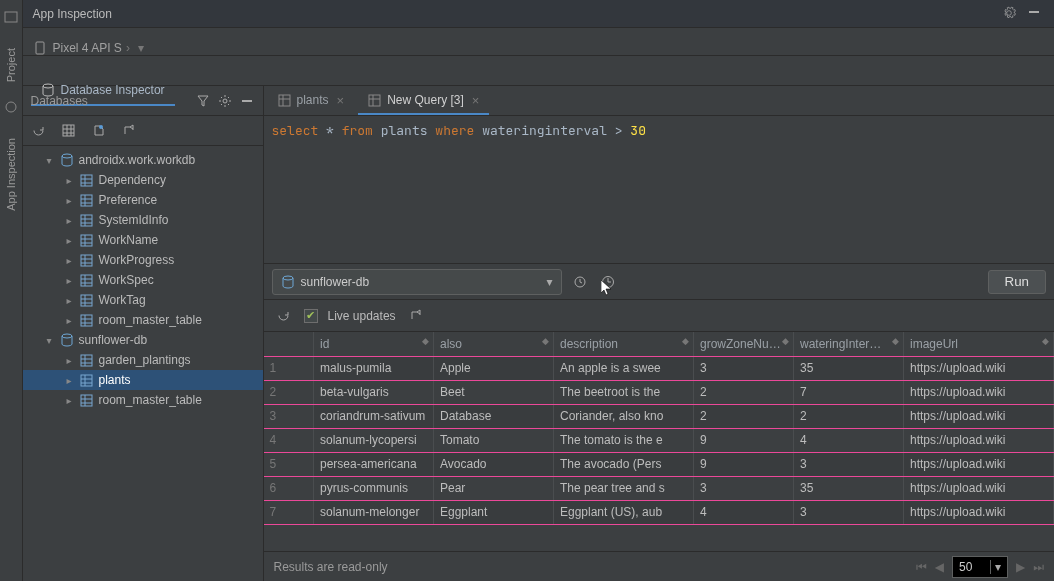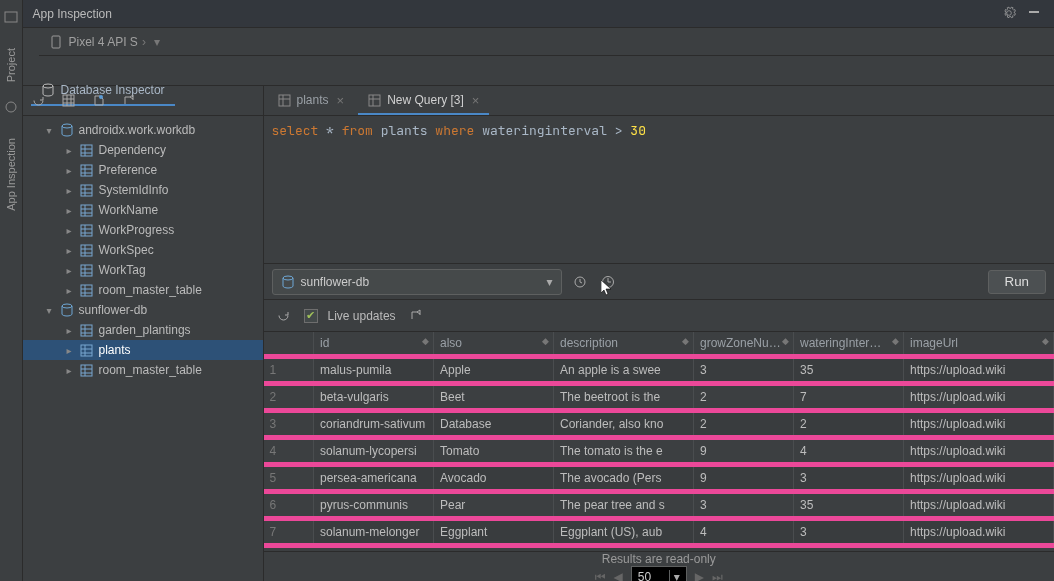--- a/index.html
+++ b/index.html
@@ -5,21 +5,21 @@
   * { box-sizing: border-box; margin: 0; padding: 0; }
   html, body { width: 1054px; height: 581px; overflow: hidden; font-family: "Segoe UI", Arial, sans-serif; font-size: 12px; background: #3c3f41; color: #bbbbbb; }
   .root { display: flex; height: 100%; }
   .rail { width: 24px; background: #3c3f41; border-right: 1px solid #2b2b2b; display: flex; flex-direction: column; align-items: center; padding-top: 6px; }
   .rail-label { writing-mode: vertical-rl; transform: rotate(180deg); font-size: 11px; color: #9a9a9a; margin-top: 20px; }
   .rail-icon { width: 14px; height: 14px; margin: 4px 0; display:flex; align-items:center; justify-content:center;}
   .main { flex: 1; display: flex; flex-direction: column; }
   .titlebar { height: 28px; background: #33373d; display: flex; align-items: center; padding: 0 10px; border-bottom: 1px solid #2b2b2b; }
   .titlebar .title { flex: 1; color: #bbb; font-size: 12px; }
   .titlebar .icon { width: 16px; height: 16px; margin-left: 10px; color: #aaa; }
-  .breadcrumb { height: 28px; display: flex; align-items: center; padding: 0 10px; font-size: 12px; color: #a0a0a0; border-bottom: 1px solid #2b2b2b; margin-left: 16px; }
+  .breadcrumb { height: 28px; display: flex; align-items: flex-end; padding: 0 10px; font-size: 12px; color: #a0a0a0; border-bottom: 1px solid #2b2b2b; }
   .breadcrumb svg { margin-right: 6px; }
   .tabrow { height: 30px; display: flex; align-items: center; padding: 0 8px; border-bottom: 1px solid #2b2b2b; }
   .tab-main { display:flex; align-items:center; height:30px; padding:0 10px; color:#a9b7c6; border-bottom:2px solid #4a88c7;margin-top:40px; }
   .tab-main svg { margin-right:6px; }
   .body { flex:1; display:flex; overflow:hidden; }
   
   .sidebar { width: 241px; border-right: 1px solid #2b2b2b; display:flex; flex-direction:column; }
   .side-header { height: 30px; display:flex; align-items:center; padding:0 8px; border-bottom:1px solid #2b2b2b; }
   .side-header .lbl { flex:1; color:#9a9a9a; }
   .side-header .hicon { width:16px; height:16px; margin-left:6px; display:flex; align-items:center; justify-content:center; color:#aaa;}
@@ -47,27 +47,27 @@
   .kw-ident { color:#a9b7c6; }
   .runbar { height:36px; display:flex; align-items:center; padding:0 8px; gap:8px; border-bottom:1px solid #2b2b2b; }
   .db-select { flex:0 0 290px; height:26px; background:#45494a; border:1px solid #5e6060; border-radius:3px; display:flex; align-items:center; padding:0 8px; color:#ccc; }
   .db-select .ds-arrow { margin-left:auto; color:#aaa; }
   .runbtn { margin-left:auto; height:24px; padding:0 16px; background:#4c5052; border:1px solid #5e6060; border-radius:3px; color:#ddd; }
   .iconbtn { width:20px; height:20px; display:flex; align-items:center; justify-content:center; color:#aaa; }
   .livebar { height:32px; display:flex; align-items:center; padding:0 10px; gap:10px; border-bottom:1px solid #2b2b2b;}
   .chk { width:14px; height:14px; border:1px solid #6e6e6e; background:#43494a; display:inline-flex; align-items:center; justify-content:center; color:#a0c15a; font-size:11px;}
   .tablewrap { flex:1; overflow:auto; }
   table.data { width:100%; border-collapse:collapse; table-layout:fixed; }
-  table.data th, table.data td { border-right:1px solid #4a4d4f; border-bottom:5px solid #ec4899; padding:4px 6px; text-align:left; height:24px; overflow:hidden; white-space:nowrap; text-overflow:ellipsis; font-size:12px; color:#bdbdbd;}
+  table.data th, table.data td { border-right:1px solid #4a4d4f; border-bottom:1px solid #ec4899; padding:4px 6px; text-align:left; height:24px; overflow:hidden; white-space:nowrap; text-overflow:ellipsis; font-size:12px; color:#bdbdbd;}
   table.data th { background:#3c3f41; color:#9aa0a6; font-weight:normal; position:relative;}
   table.data th .sort { position:absolute; right:4px; top:4px; color:#777; font-size:9px;}
   table.data tr:nth-child(even) td { background:#3c3f41; }
   table.data tr:nth-child(odd) td { background:#393c3e; }
   .col-num { width:50px; color:#777 !important; text-align:left; background:#3c3f41 !important;}
-  .footer { height:30px; border-top:1px solid #2b2b2b; display:flex; align-items:center; padding:0 10px;flex-direction:column; }
+  .footer { height:30px; border-top:1px solid #2b2b2b; display:flex; align-items:center; padding:0 10px; }
   .footer .status { flex:1; color:#9a9a9a; }
   .pager { display:flex; align-items:center; gap:8px; }
   .pager .pgbtn { color:#666; }
   .pgselect { width:56px; height:22px; background:#000000; border:1px solid #5e6060; display:flex; align-items:center; padding:0 6px; color:#ccc;}
   .pgselect .ds-arrow{ margin-left:auto; color:#aaa; border-left:1px solid #5e6060; padding-left:4px;}
   svg { display:block; }
 </style>
 </head>
 <body>
 
@@ -117,20 +117,39 @@
             <ellipse cx="7" cy="3" rx="5" ry="2" fill="none" stroke="#bbb"></ellipse>
             <path d="M2 3v8c0 1 2 2 5 2s5-1 5-2V3" fill="none" stroke="#bbb"></path>
           </svg>
         <span>Database Inspector</span>
       </div>
     </div>
 
     <div class="body">
 
       <div class="sidebar">
+        <div class="side-header">
+          <span class="lbl">Databases</span>
+          <span class="hicon">
+              <svg width="12" height="12" viewBox="0 0 12 12">
+                <path d="M1 1h10L7 6v5l-2-1V6z" fill="none" stroke="#aaa"></path>
+              </svg>
+            </span>
+          <span class="hicon">
+              <svg width="12" height="12" viewBox="0 0 12 12">
+                <circle cx="6" cy="6" r="2" fill="none" stroke="#aaa"></circle>
+                <path d="M6 0v2M6 10v2M0 6h2M10 6h2M2 2l1 1M9 9l1 1M2 10l1-1M9 3l1-1" stroke="#aaa"></path>
+              </svg>
+            </span>
+          <span class="hicon">
+              <svg width="12" height="12" viewBox="0 0 12 12">
+                <rect x="1" y="5" width="10" height="2" fill="#aaa"></rect>
+              </svg>
+            </span>
+        </div>
         <div class="side-toolbar">
           <span class="ticon">
               <svg width="13" height="13" viewBox="0 0 13 13">
                 <path d="M11 6.5A4.5 4.5 0 112 6.5" fill="none" stroke="#aaa"></path>
                 <path d="M11 3v3h-3" fill="none" stroke="#aaa"></path>
               </svg>
             </span>
           <span class="ticon">
               <svg width="13" height="13" viewBox="0 0 13 13">
                 <rect x="1" y="1" width="11" height="11" fill="none" stroke="#aaa"></rect>

